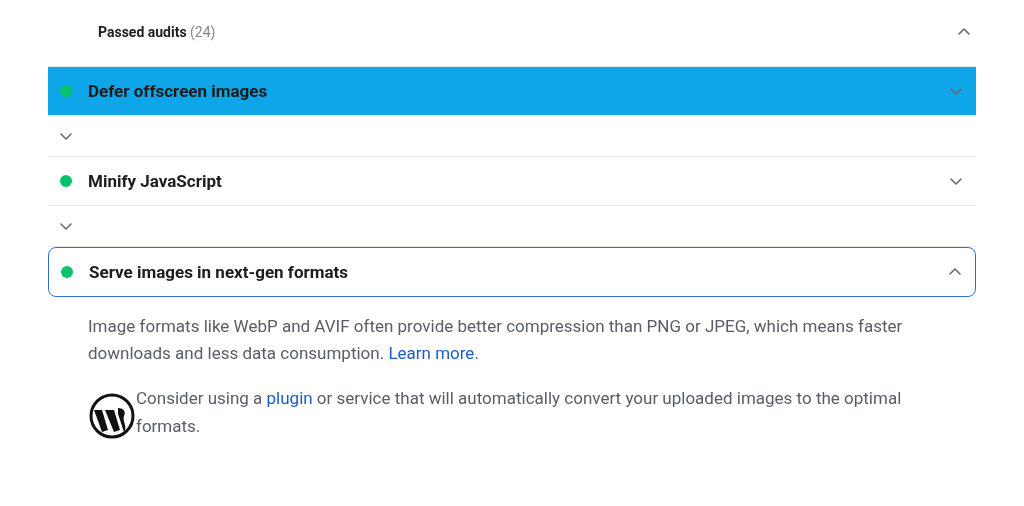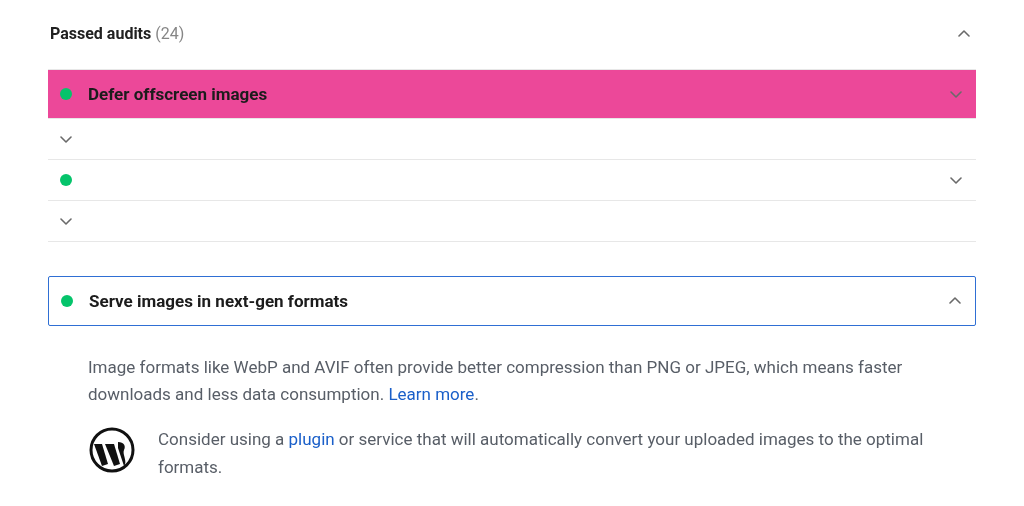--- a/index.html
+++ b/index.html
@@ -11,46 +11,46 @@
       height: 506px;
       padding: 24px 48px 0 48px;
     }
     .section-header {
       display: flex;
       align-items: center;
       justify-content: space-between;
       padding: 0 6px 18px 2px;
     }
     .section-title-wrap {
-      font-size: 16px;
+      font-size: 14px;
       font-weight: 700;
       color: #212121;
+      margin-left: 48px;
     }
     .section-count {
       color: #868686;
       font-weight: 400;
     }
     .audit-list { margin-top: 8px; }
     .audit-row {
       display: flex;
       align-items: center;
       justify-content: space-between;
       padding: 14px 14px 14px 12px;
       border-bottom: 1px solid #e7e7e7;
       cursor: pointer;
     }
     .audit-row.highlighted {
-      background: #ec4899;
+      background: #0ea5e9;
       border-top: 1px solid #e7e7e7;
     }
     .audit-row.expanded {
       border: 1px solid #2f6fd4;
-      border-radius: 2px;
+      border-radius: 8px;
       border-bottom: 1px solid #2f6fd4;
-      margin-top: 34px;
     }
     .audit-left {
       display: flex;
       align-items: center;
       gap: 16px;
     }
     .audit-dot {
       width: 12px;
       height: 12px;
       border-radius: 50%;
@@ -67,26 +67,25 @@
       height: 12px;
       flex-shrink: 0;
     }
     .chevron svg { display: block; }
     .audit-details {
       padding: 16px 14px 0 40px;
       font-size: 17px;
       color: #585e67;
       line-height: 1.6;
     }
-    .desc-para { margin-bottom: 18px; margin-top: 12px; }
+    .desc-para { margin-bottom: 18px; }
     .link { color: #1a5fc9; cursor: pointer; }
     .tip-row {
       display: flex;
-      align-items: flex-start;
-      gap: 22px;
+      align-items: flex-end;
     }
     .wp-icon {
       width: 48px;
       height: 48px;
       flex-shrink: 0;
     }
     .tip-text { flex: 1; }
   </style>
 </head>
 <body>
@@ -121,20 +120,21 @@
     <span class="chevron">
       <svg viewBox="0 0 12 12" width="12" height="12">
           <path d="M1 4 L6 9 L11 4" fill="none" stroke="#6a6a6a" stroke-width="1.6" stroke-linecap="round" stroke-linejoin="round"></path>
         </svg>
     </span>
   </div>
 
   <div class="audit-row">
     <div class="audit-left">
       <span class="audit-dot"></span>
+      <span class="audit-label">Minify JavaScript</span>
     </div>
     <span class="chevron">
       <svg viewBox="0 0 12 12" width="12" height="12">
           <path d="M1 4 L6 9 L11 4" fill="none" stroke="#6a6a6a" stroke-width="1.6" stroke-linecap="round" stroke-linejoin="round"></path>
         </svg>
     </span>
   </div>
 
   <div class="audit-row">
     <span class="chevron">

